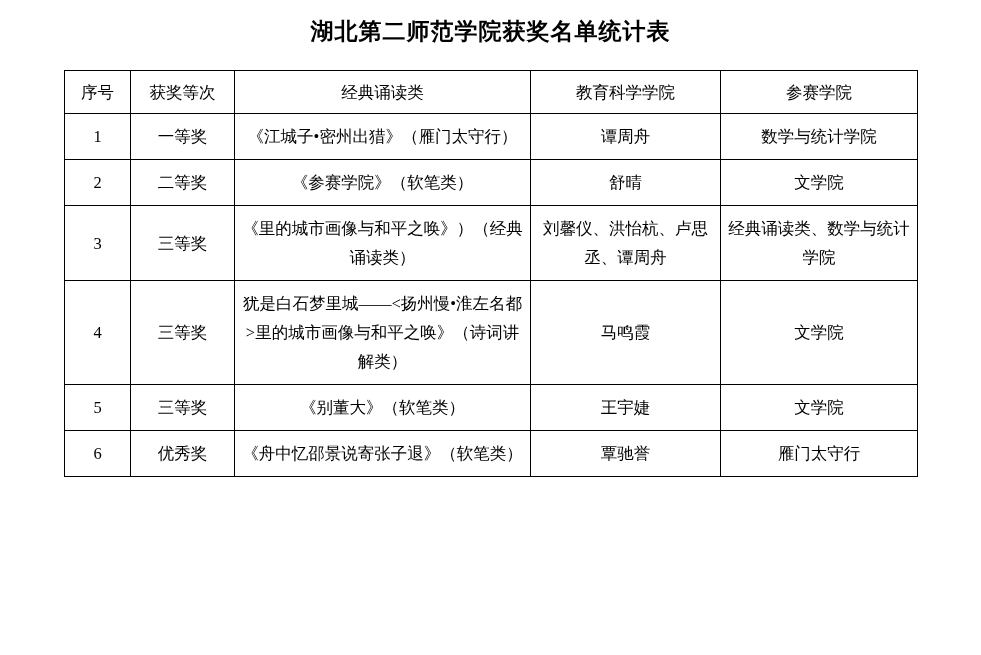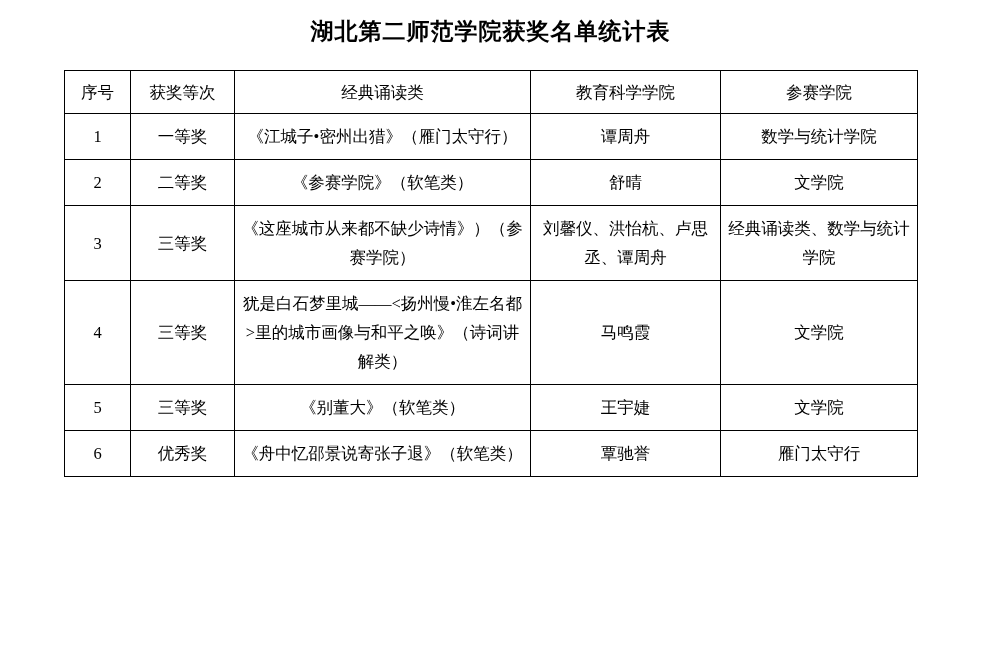--- a/index.html
+++ b/index.html
@@ -95,21 +95,21 @@
           <td>2</td>
           <td>二等奖</td>
           <td>《参赛学院》（软笔类）</td>
           <td>舒晴</td>
           <td>文学院</td>
         </tr>
 
         <tr>
           <td>3</td>
           <td>三等奖</td>
-          <td>《这座城市从来都不缺少诗情》）（参赛学院）</td>
+          <td>《里的城市画像与和平之唤》）（经典诵读类）</td>
           <td>刘馨仪、洪怡杭、卢思丞、谭周舟</td>
           <td>经典诵读类、数学与统计学院</td>
         </tr>
 
         <tr>
           <td>4</td>
           <td>三等奖</td>
           <td>犹是白石梦里城——&lt;扬州慢•淮左名都&gt;里的城市画像与和平之唤》（诗词讲解类）</td>
           <td>马鸣霞</td>
           <td>文学院</td>

